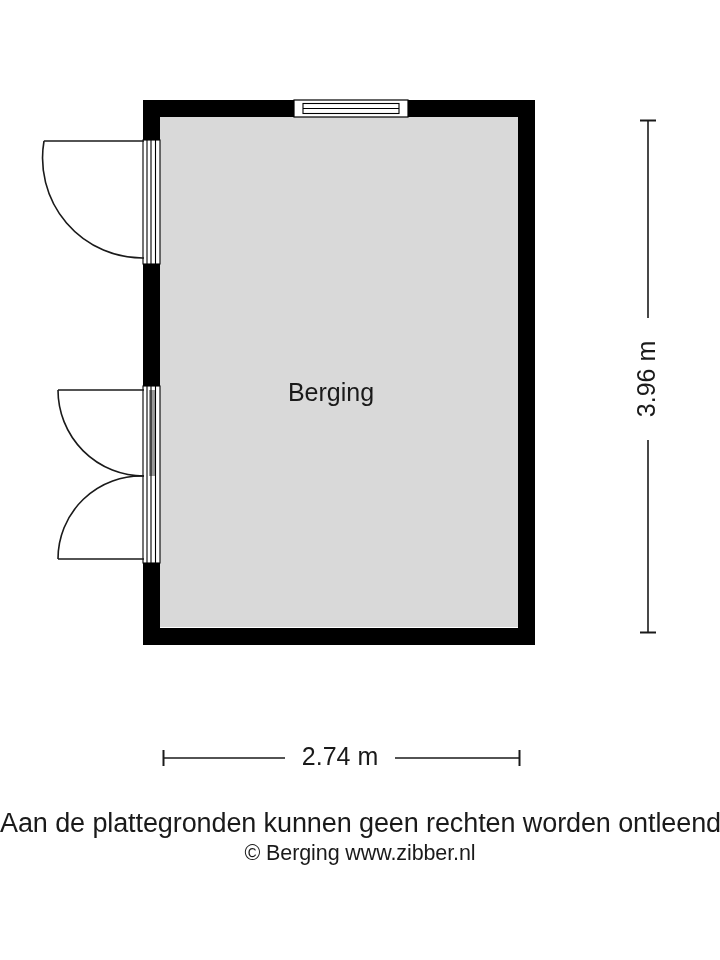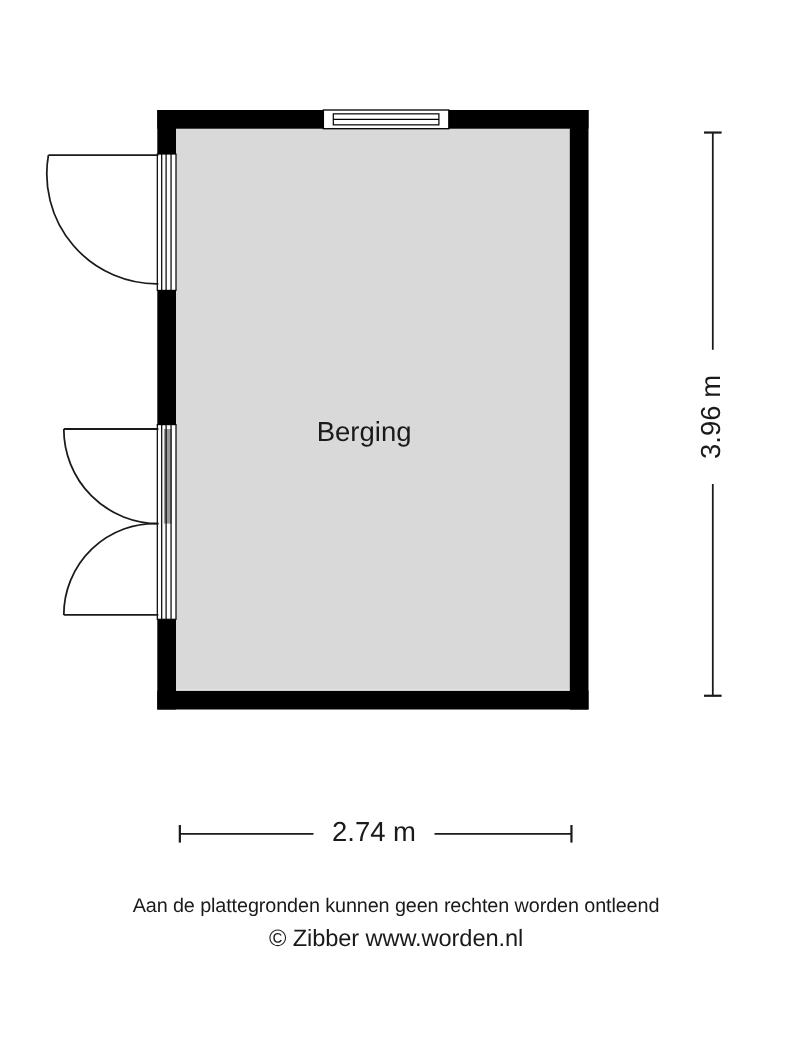--- a/index.html
+++ b/index.html
@@ -24,21 +24,21 @@
     top: 0;
   }
   .footer-block {
     position: absolute;
     left: 0;
     top: 808px;
     width: 720px;
     text-align: center;
   }
   .footer-line-1 {
-    font-size: 18px;
+    font-size: 27px;
     color: #1a1a1a;
     letter-spacing: -0.1px;
     line-height: 30px;
     white-space: nowrap;
   }
   .footer-line-2 {
     font-size: 21.5px;
     color: #1a1a1a;
     letter-spacing: -0.1px;
     line-height: 30px;
@@ -117,16 +117,16 @@
       <line x1="395" y1="758" x2="520" y2="758" stroke="#1a1a1a" stroke-width="1.6"></line>
       <line x1="163.5" y1="750" x2="163.5" y2="766" stroke="#1a1a1a" stroke-width="2"></line>
       <line x1="519.5" y1="750" x2="519.5" y2="766" stroke="#1a1a1a" stroke-width="2"></line>
       <text x="340" y="758" text-anchor="middle" dominant-baseline="middle" font-family="Liberation Sans, sans-serif" font-size="25" fill="#1a1a1a">2.74 m</text>
     </g>
 
   </svg>
 
   <div class="footer-block">
     <div class="footer-line-1">Aan de plattegronden kunnen geen rechten worden ontleend</div>
-    <div class="footer-line-2">© Zibber www.worden.nl</div>
+    <div class="footer-line-2">© Berging www.zibber.nl</div>
   </div>
 
 </div>
 
 </body></html>

